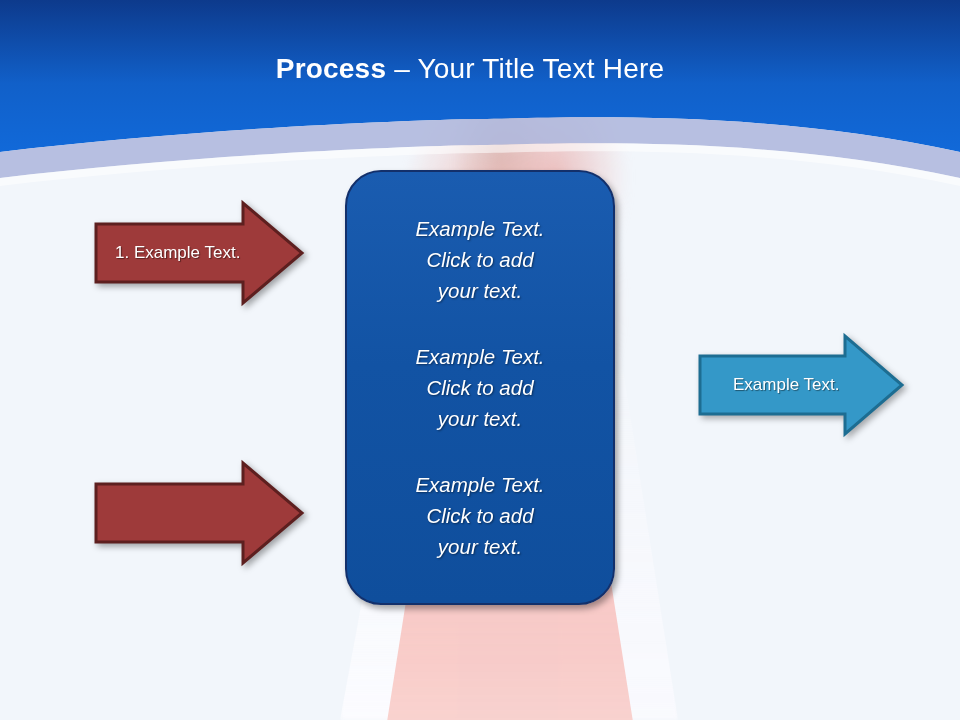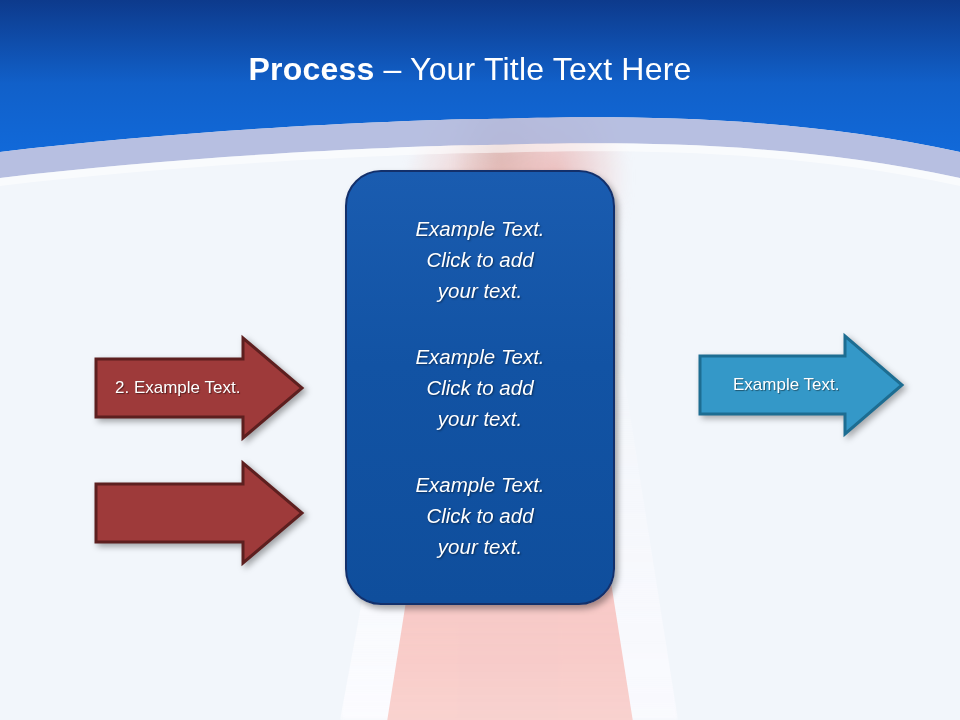--- a/index.html
+++ b/index.html
@@ -106,21 +106,21 @@
   }
   .header-wrap svg { display: block; }
 
   .slide-title {
     position: absolute;
     left: 0;
     top: 48px;
     width: 940px;
     text-align: center;
     color: #ffffff;
-    font-size: 32px;
+    font-size: 28px;
     line-height: 42px;
     letter-spacing: 0.2px;
     white-space: nowrap;
   }
   .slide-title .t-bold { font-weight: bold; }
   .slide-title .t-light { font-weight: normal; }
 
   
   .arrow {
     position: absolute;
@@ -201,27 +201,27 @@
 
       <path d="M0,178 C180,156 400,146 480,145 C560,144 760,134 960,178
                L960,186 C760,142 560,152 480,153 C400,154 180,164 0,186 Z" fill="#ffffff" opacity="0.55"></path>
     </svg>
   </div>
 
   <div class="slide-title">
     <span class="t-bold">Process</span><span class="t-light"> – Your Title Text Here</span>
   </div>
 
-
-  <div class="arrow arrow-red" style="left:93px; top:335px; width:212px; height:106px;">
+  <div class="arrow arrow-red" style="left:93px; top:200px; width:212px; height:106px;">
     <svg width="212" height="106" viewBox="0 0 212 106" xmlns="http://www.w3.org/2000/svg">
       <path d="M3,24 H150 V3 L209,53 L150,103 V82 H3 Z" fill="#9e3a3a" stroke="#5d1f1f" stroke-width="3" stroke-linejoin="miter" style="filter: drop-shadow(3px 3px 3px rgba(0,0,0,0.35));"></path>
     </svg>
-    <span class="arrow-label">2. Example Text.</span>
-  </div>
+    <span class="arrow-label">1. Example Text.</span>
+  </div>
+
 
   <div class="arrow arrow-red" style="left:93px; top:460px; width:212px; height:106px;">
     <svg width="212" height="106" viewBox="0 0 212 106" xmlns="http://www.w3.org/2000/svg">
       <path d="M3,24 H150 V3 L209,53 L150,103 V82 H3 Z" fill="#9e3a3a" stroke="#5d1f1f" stroke-width="3" stroke-linejoin="miter" style="filter: drop-shadow(3px 3px 3px rgba(0,0,0,0.35));"></path>
     </svg>
   </div>
 
   <div class="process-box">
     <div class="box-para">
       <span class="box-line">Example Text.</span>

